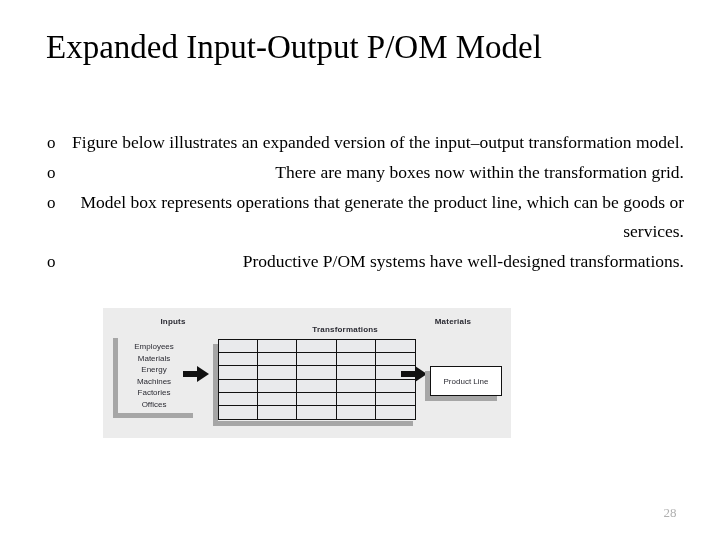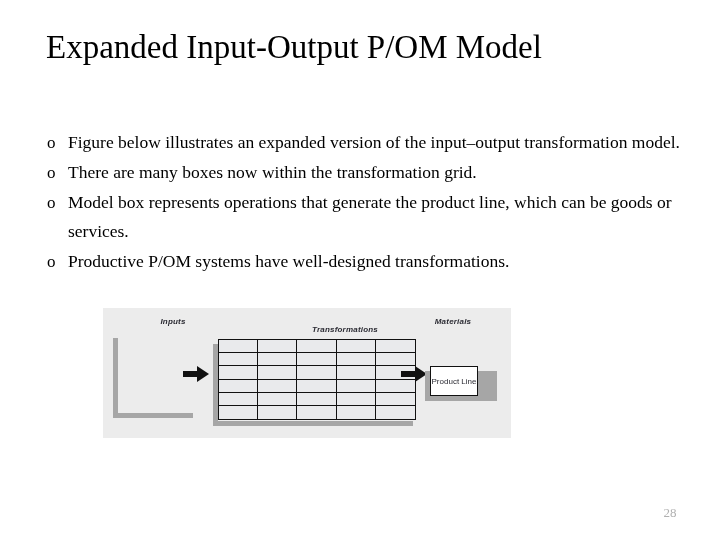--- a/index.html
+++ b/index.html
@@ -52,40 +52,40 @@
     text-align: left;
     padding-left: 3px;
     box-sizing: border-box;
   }
   .bullet-text {
     flex: 1 1 auto;
     font-family: "Liberation Serif", "DejaVu Serif", serif;
     font-size: 17.5px;
     line-height: 29px;
     color: #000000;
+    text-align: right;
   }
 
   
   #figure-panel {
     position: absolute;
     left: 103px;
     top: 308px;
     width: 408px;
     height: 130px;
     background: #ececec;
   }
   .fig-head {
     position: absolute;
     font-family: "Liberation Sans", "DejaVu Sans", sans-serif;
     font-size: 8px;
     font-weight: bold;
     color: #2b2b33;
     letter-spacing: 0.2px;
     white-space: nowrap;
-    font-style: italic;
   }
   #head-inputs        { left: 30px;  top: 9px; width: 80px; text-align: center; }
   #head-transformations { left: 140px; top: 9px; width: 135px; text-align: right; margin-top: 8px; }
   #head-customers     { left: 310px; top: 9px; width: 80px; text-align: center; }
 
   
   #inputs-bracket {
     position: absolute;
     left: 10px;
     top: 30px;
@@ -169,21 +169,21 @@
     left: 322px;
     top: 63px;
     width: 72px;
     height: 30px;
     background: #a6a6a6;
   }
   #product-line-box {
     position: absolute;
     left: 327px;
     top: 58px;
-    width: 48px;
+    width: 72px;
     height: 30px;
     background: #ffffff;
     border: 1.5px solid #111111;
     box-sizing: border-box;
     display: flex;
     align-items: center;
     justify-content: center;
     font-family: "Liberation Sans", "DejaVu Sans", sans-serif;
     font-size: 8px;
     color: #2b2b33;
@@ -234,20 +234,28 @@
 <div id="figure-panel">
 
   <div class="fig-head" id="head-inputs">Inputs</div>
 
   <div class="fig-head" id="head-transformations">Transformations</div>
 
   <div class="fig-head" id="head-customers">Materials</div>
 
   <div id="inputs-bracket"></div>
 
+  <div id="inputs-items">
+    <span class="input-item">Employees</span>
+    <span class="input-item">Materials</span>
+    <span class="input-item">Energy</span>
+    <span class="input-item">Machines</span>
+    <span class="input-item">Factories</span>
+    <span class="input-item">Offices</span>
+  </div>
 
   <div class="fig-arrow" id="arrow-inputs-to-grid">
     <div class="shaft"></div>
     <div class="head"></div>
   </div>
 
   <div id="grid-shadow"></div>
 
   <div id="transformation-grid" style="grid-template-columns: repeat(5, 1fr); grid-template-rows: repeat(6, 1fr);">
       <div class="cell"></div>

